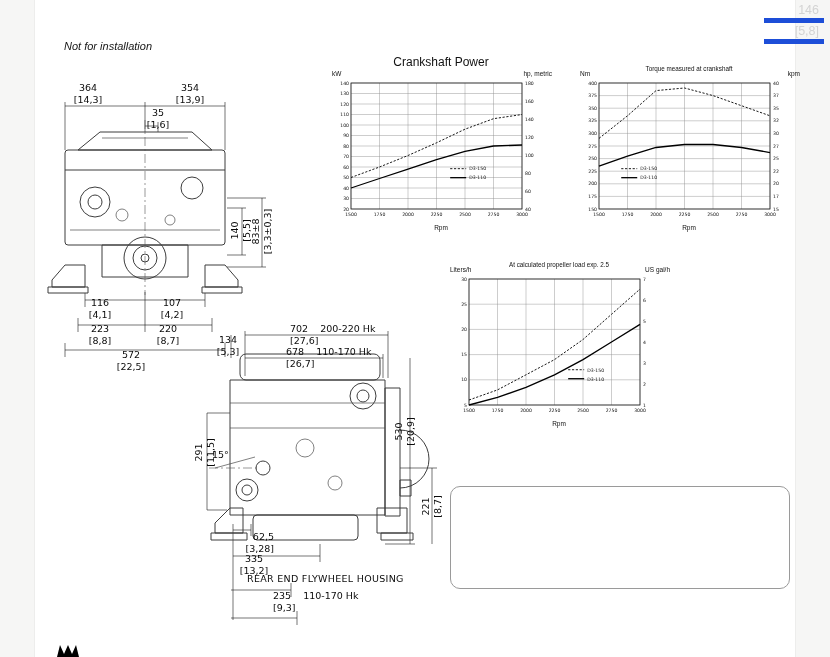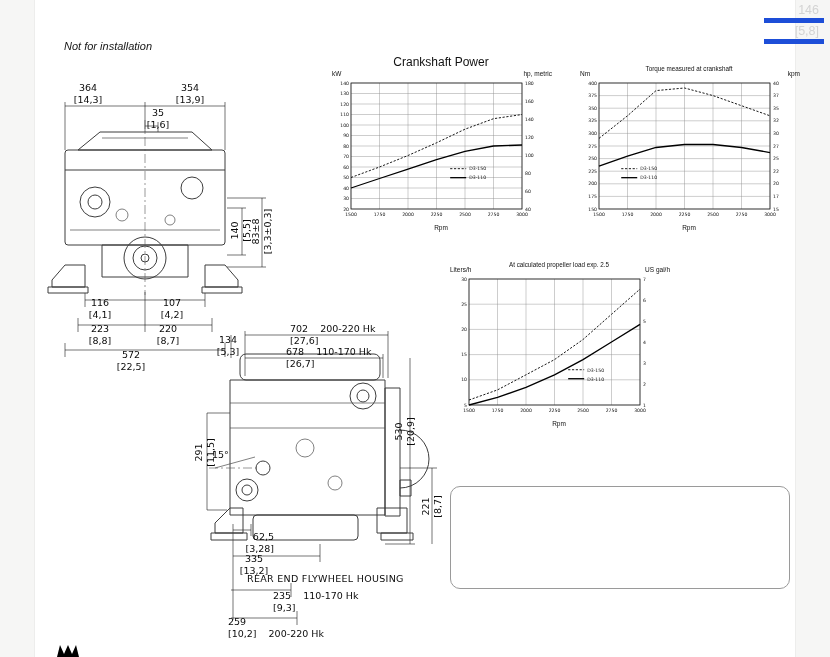--- a/index.html
+++ b/index.html
@@ -408,24 +408,20 @@
   </div>
   <div class="dim" style="left:232px;top:553px;width:44px;">
     <div>335</div>
       <div>[13,2]</div>
   </div>
   <div class="dim" style="left:247px;top:573px;letter-spacing:0.3px;">REAR END FLYWHEEL HOUSING</div>
   <div class="dim la" style="left:230px;top:590px;margin-left:43px;">
     <div><span>235</span><span class="gap">110-170 Hk</span></div>
     <div>[9,3]</div>
   </div>
-  <div class="dim la" style="left:228px;top:616px;">
-    <div>259</div>
-    <div><span>[10,2]</span><span class="gap">200-220 Hk</span></div>
-  </div>
 
   <div class="specbox"></div>
 
   <svg class="logo" width="22" height="12" viewBox="0 0 22 12">
     <polygon points="0,12 3,0 7,9 11,0 15,9 19,0 22,12" fill="#000"></polygon>
   </svg>
 
 </div>
 
 </body></html>

